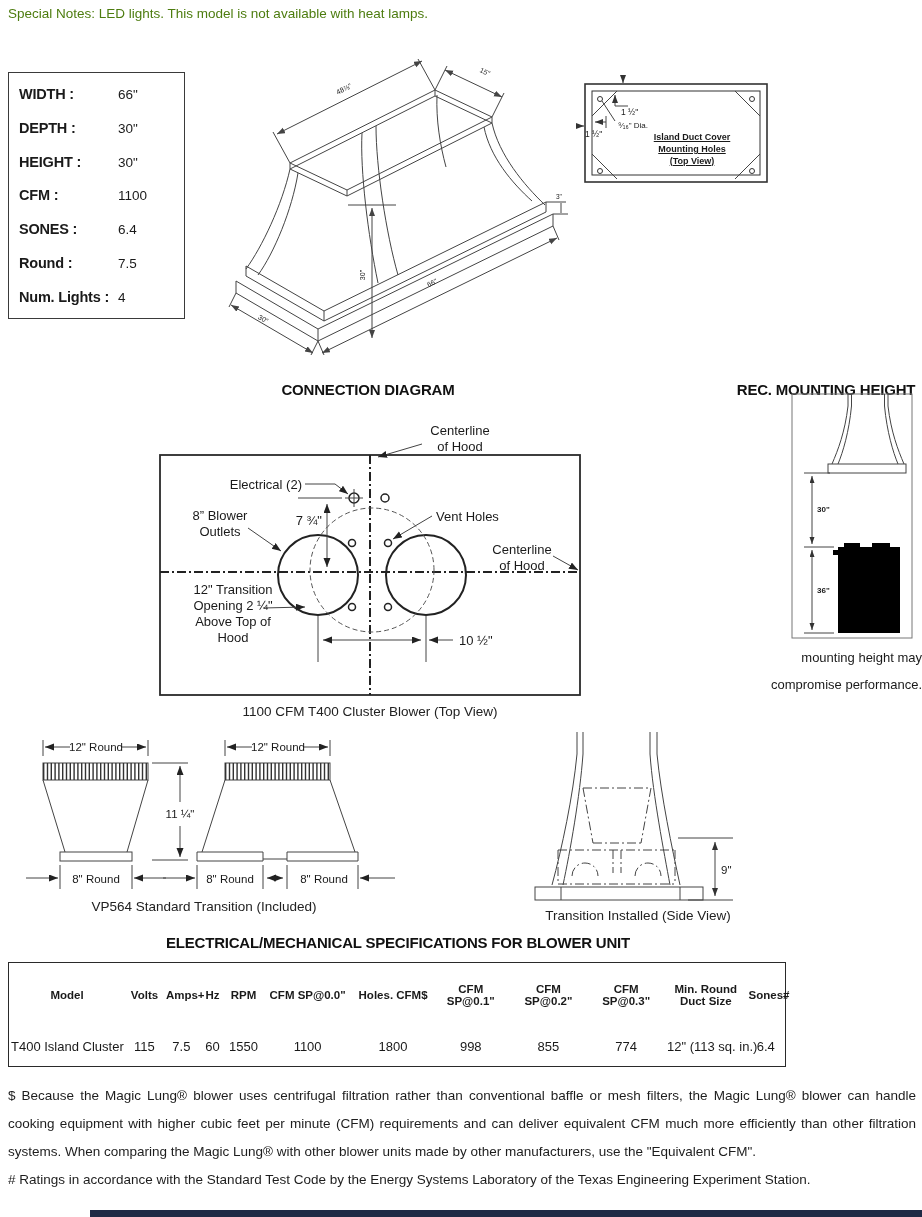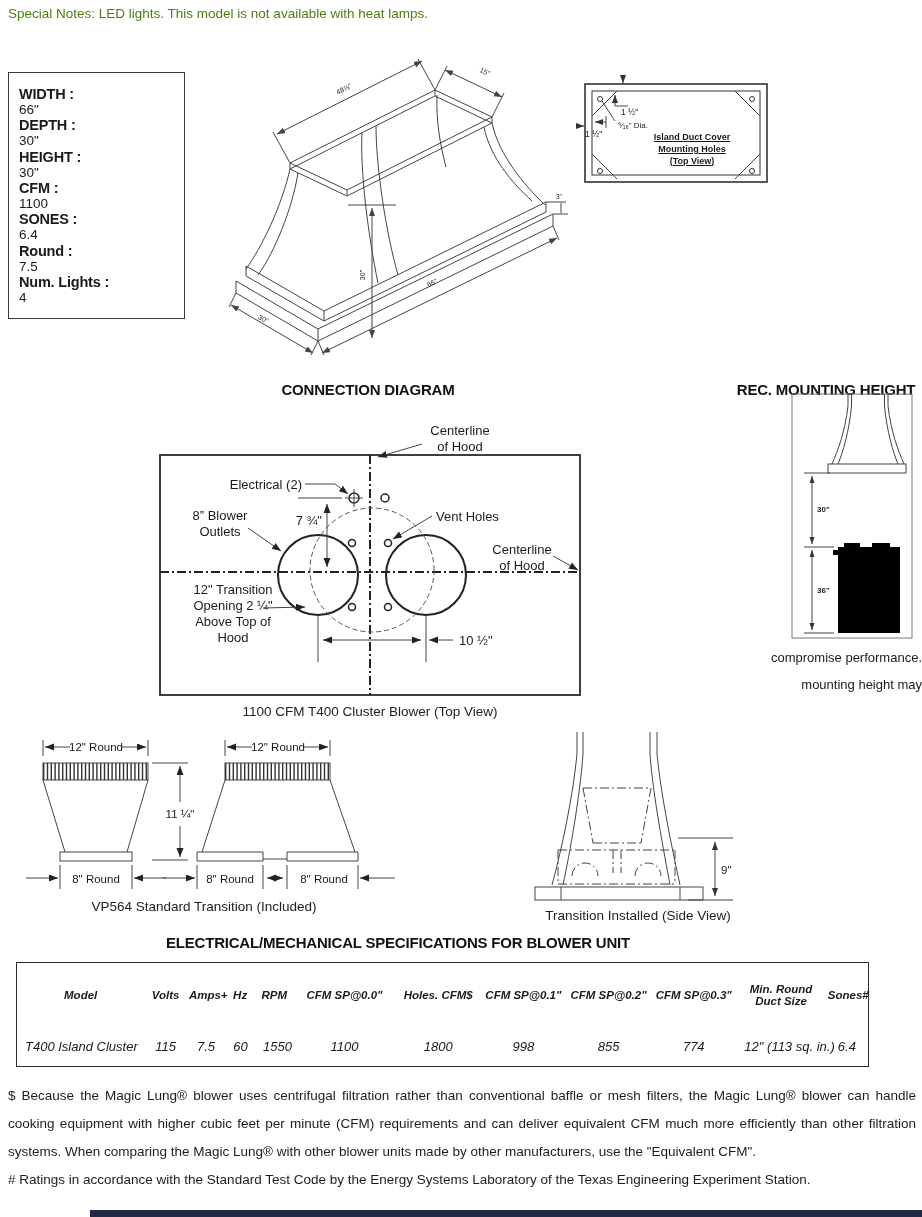--- a/index.html
+++ b/index.html
@@ -7,39 +7,39 @@
   body {
     width:922px; height:1217px; position:relative;
     font-family:"Liberation Sans","DejaVu Sans",sans-serif;
     color:#1a1a1a;
   }
   .abs { position:absolute; }
   .special-notes { left:8px; top:6px; font-size:13.5px; color:#4d7c0f; }
   
   .spec-box { left:8px; top:72px; width:177px; height:247px; border:1.5px solid #3a3a3a;
               display:flex; flex-direction:column; justify-content:space-between; padding:13px 0 13px 10px; }
-  .spec-row { display:flex; align-items:baseline;flex-direction:column; }
+  .spec-row { display:flex; align-items:baseline; }
   .spec-label { font-weight:bold; font-size:14.5px; width:99px; letter-spacing:-0.2px; }
   .spec-value { font-size:13.5px; }
   
   .sec-title { font-weight:bold; font-size:15px; color:#111; text-align:center; letter-spacing:-0.2px; }
   .caption { font-size:13.5px; color:#222; text-align:center; }
   svg { overflow:visible; }
   svg text { fill:#1a1a1a; }
   .dline { stroke:#444; stroke-width:1; fill:none; }
   .thick { stroke:#222; stroke-width:2; fill:none; }
   .dashdot { stroke-dasharray:9,3,2,3; }
   .dash { stroke-dasharray:5,3; }
   
   .mount-note { left:730px; top:644px; width:192px; text-align:right; font-size:13px; line-height:27px; color:#1a1a1a; }
   
-  .spec-table-wrap { left:16px; top:962px; width:853px;font-style:italic; }
+  .spec-table-wrap { left:8px; top:962px; width:778px; }
   table { border-collapse:collapse; width:100%; border:1.5px solid #2a2a2a; table-layout:fixed; }
   th { font-size:11.5px; font-weight:bold; text-align:center; vertical-align:middle; height:64px; white-space:pre-line; padding:0 2px; }
-  td { font-size:13px; text-align:center; vertical-align:middle; height:40px; padding:0 8px; white-space:nowrap; overflow:visible; }
+  td { font-size:13px; text-align:center; vertical-align:middle; height:40px; padding:0 2px; white-space:nowrap; overflow:visible; }
   
   .footnotes { left:8px; top:1082px; width:908px; }
   .footnotes p { font-size:13.5px; line-height:28px; color:#1d1d1d; }
   .footnotes p.just { text-align:justify; }
   .bottom-bar { left:90px; top:1210px; width:832px; height:7px; background:#1f2a45; }
 </style>
 </head>
 <body>
 
 <div class="abs special-notes">Special Notes: LED lights. This model is not available with heat lamps.</div>
@@ -255,22 +255,22 @@
     <rect x="56" y="151" width="16" height="5"></rect>
     <rect x="84" y="151" width="18" height="5"></rect>
   </g>
   <g font-size="8" font-weight="bold">
     <text x="29" y="120">30"</text>
     <text x="29" y="201">36"</text>
   </g>
 </svg>
 
 <div class="abs mount-note">
+  <div>mounting height may</div>
   <div>compromise performance.</div>
-  <div>mounting height may</div>
 </div>
 
 <svg class="abs" style="left:12px; top:732px;" width="384" height="162" viewBox="0 0 384 162">
   <defs>
     <marker id="aV" markerWidth="10" markerHeight="8" refX="9" refY="3.5" orient="auto-start-reverse">
       <path d="M0,0 L9,3.5 L0,7 Z" fill="#222"></path>
     </marker>
   </defs>
 
   <g class="dline" stroke="#333">

